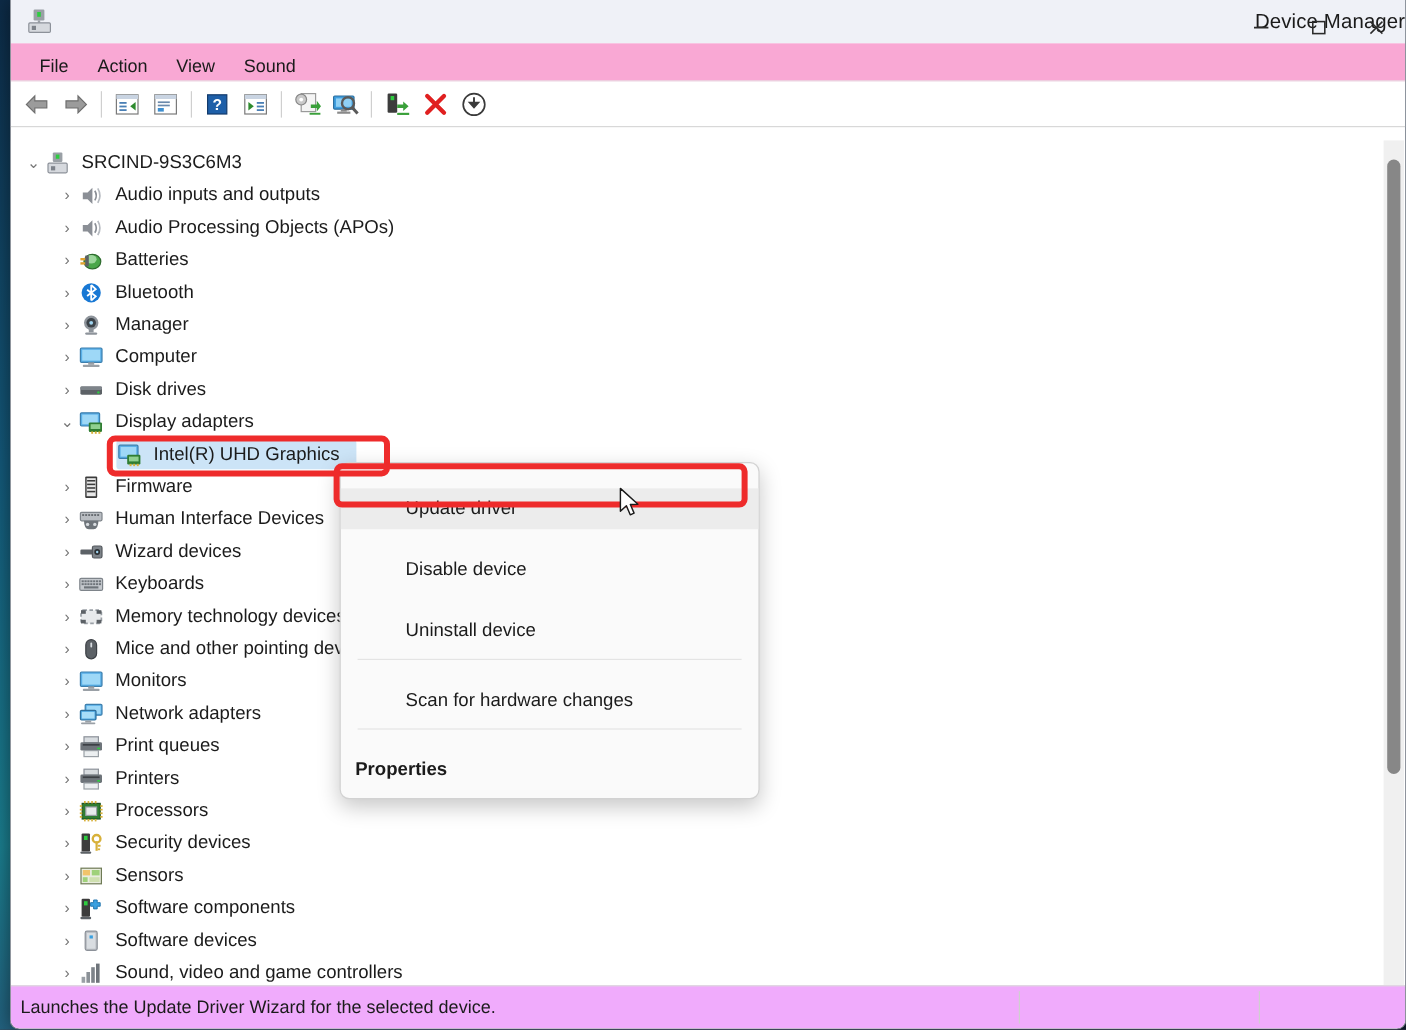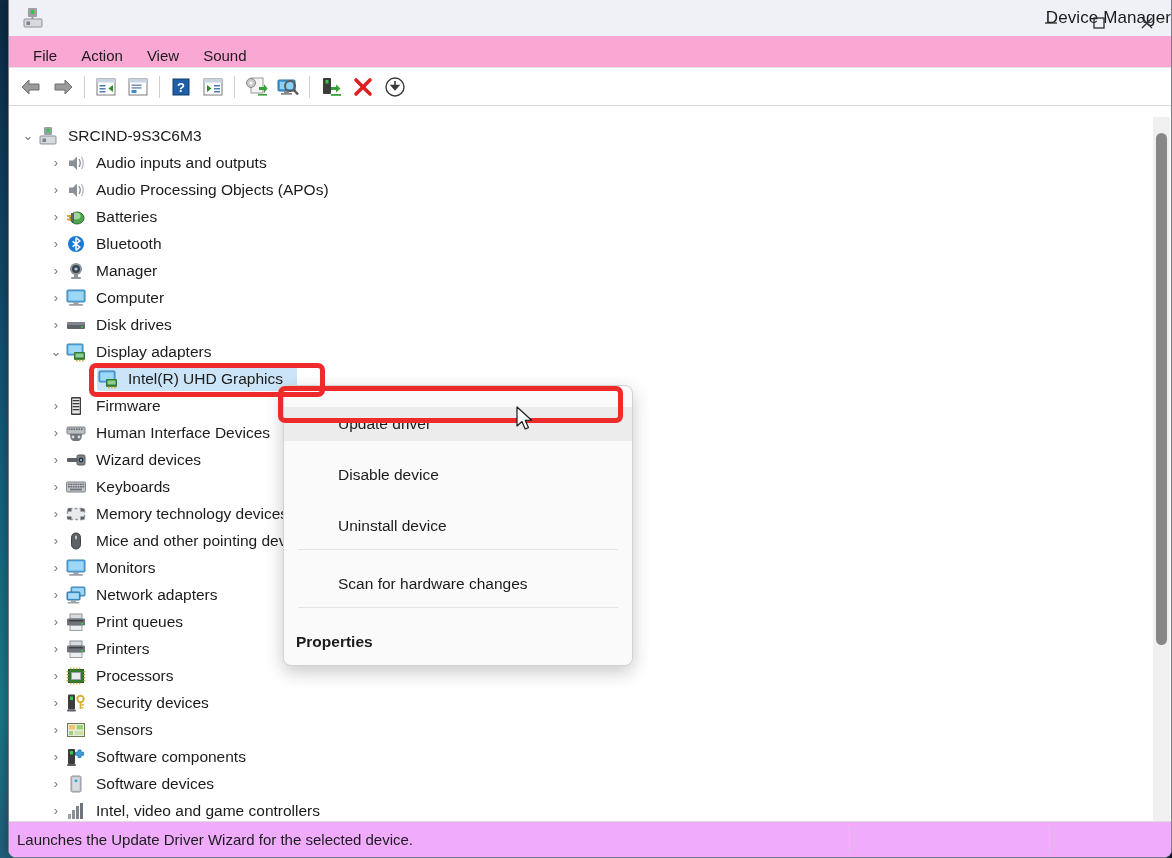--- a/index.html
+++ b/index.html
@@ -554,21 +554,21 @@
           <span>Software devices</span>
         </div>
         <div class="row lvl1">
           <span class="chev">›</span>
           <span class="ico"><svg width="22" height="20" viewBox="0 0 22 20">
               <rect x="3" y="13" width="3" height="5" fill="#9aa0a6"></rect>
               <rect x="7" y="9" width="3" height="9" fill="#8b9197"></rect>
               <rect x="11" y="5" width="3" height="13" fill="#7e848a"></rect>
               <rect x="15" y="2" width="3" height="16" fill="#6e747a"></rect>
             </svg></span>
-          <span>Intel, video and game controllers</span>
+          <span>Sound, video and game controllers</span>
         </div>
       </div>
   </div>
 
   <div class="sbar">
     <div class="sthumb" style="top:16px;height:512px;"></div>
   </div>
 
   <div class="ctx">
     <div class="ctxitem hover">Update driver</div>

